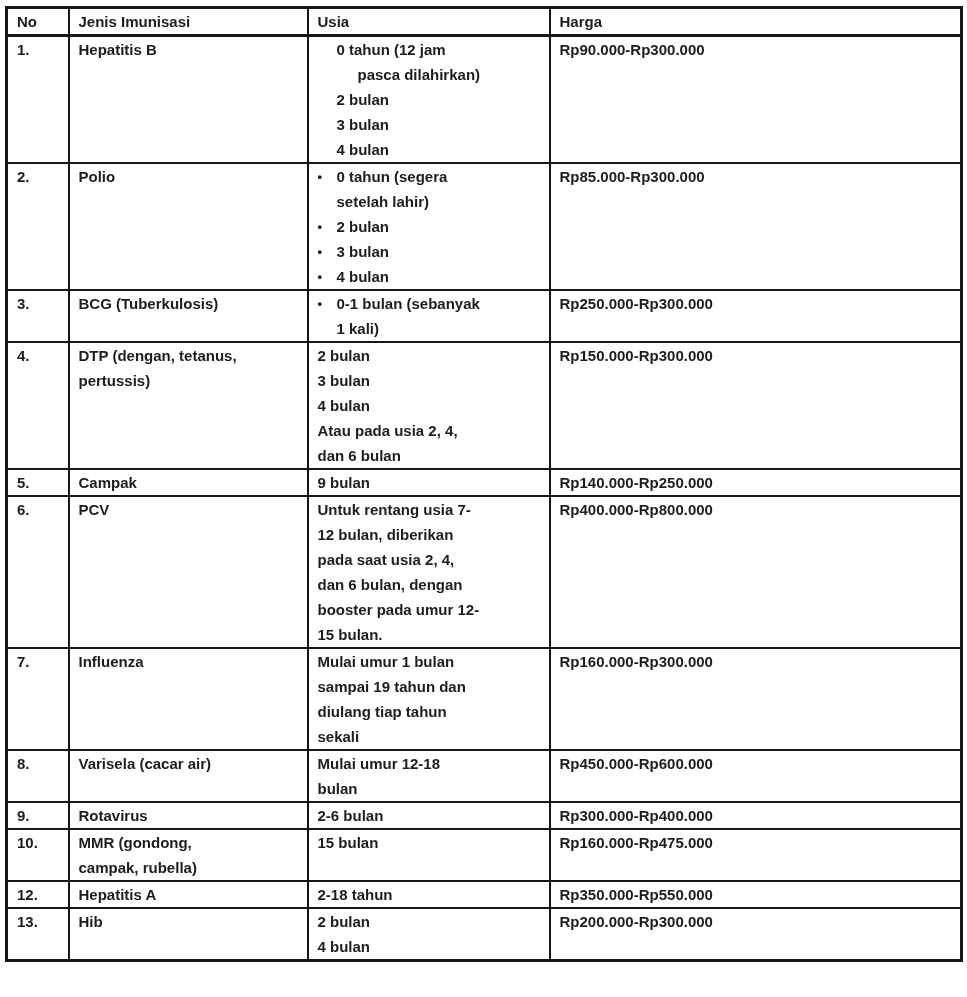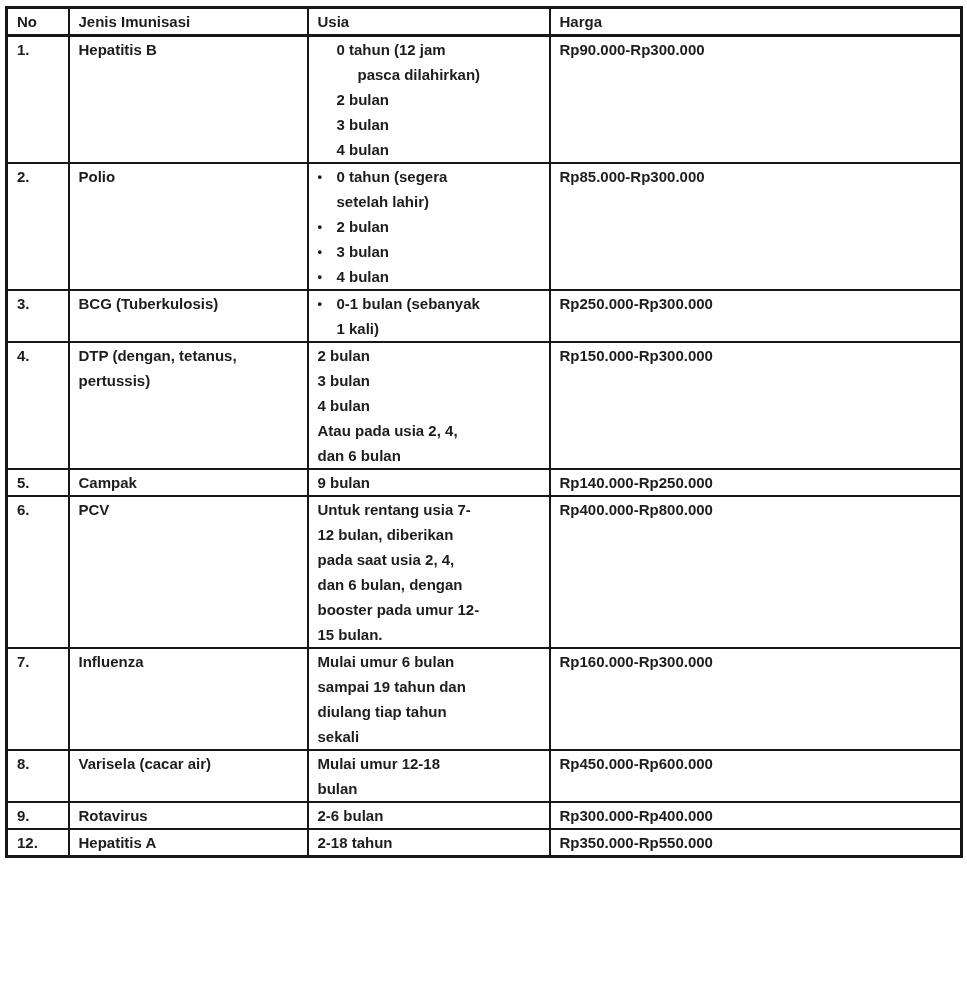--- a/index.html
+++ b/index.html
@@ -169,21 +169,21 @@
             <div class="line">15 bulan.</div>
           </td>
           <td>Rp400.000-Rp800.000</td>
         </tr>
         <tr>
           <td>7.</td>
           <td>
             <div class="line">Influenza</div>
           </td>
           <td>
-            <div class="line">Mulai umur 6 bulan</div>
+            <div class="line">Mulai umur 1 bulan</div>
             <div class="line">sampai 19 tahun dan</div>
             <div class="line">diulang tiap tahun</div>
             <div class="line">sekali</div>
           </td>
           <td>Rp160.000-Rp300.000</td>
         </tr>
         <tr>
           <td>8.</td>
           <td>
             <div class="line">Varisela (cacar air)</div>
@@ -198,24 +198,46 @@
           <td>9.</td>
           <td>
             <div class="line">Rotavirus</div>
           </td>
           <td>
             <div class="line">2-6 bulan</div>
           </td>
           <td>Rp300.000-Rp400.000</td>
         </tr>
         <tr>
+          <td>10.</td>
+          <td>
+            <div class="line">MMR (gondong,</div>
+            <div class="line">campak, rubella)</div>
+          </td>
+          <td>
+            <div class="line">15 bulan</div>
+          </td>
+          <td>Rp160.000-Rp475.000</td>
+        </tr>
+        <tr>
           <td>12.</td>
           <td>
             <div class="line">Hepatitis A</div>
           </td>
           <td>
             <div class="line">2-18 tahun</div>
           </td>
           <td>Rp350.000-Rp550.000</td>
+        </tr>
+        <tr>
+          <td>13.</td>
+          <td>
+            <div class="line">Hib</div>
+          </td>
+          <td>
+            <div class="line">2 bulan</div>
+            <div class="line">4 bulan</div>
+          </td>
+          <td>Rp200.000-Rp300.000</td>
         </tr>
       </tbody>
   </table>
 </div>
 
 </body></html>

